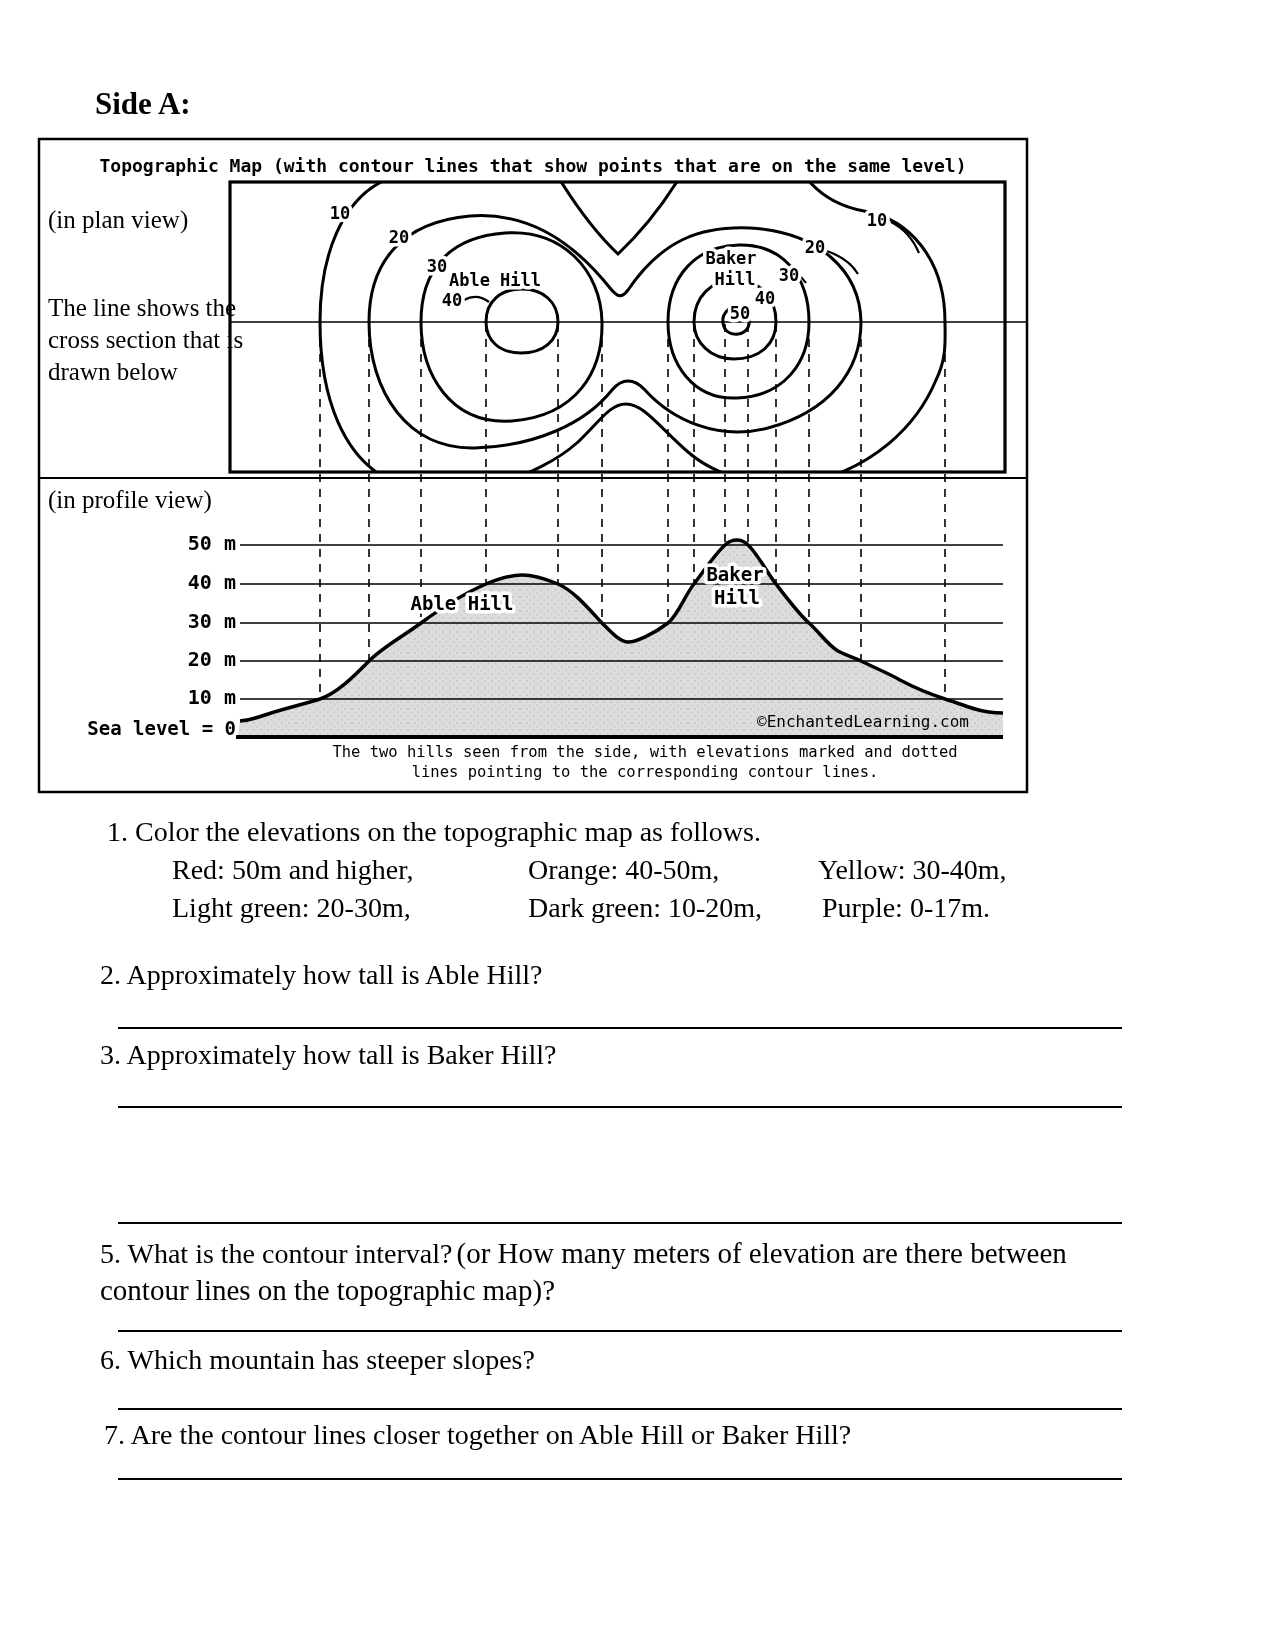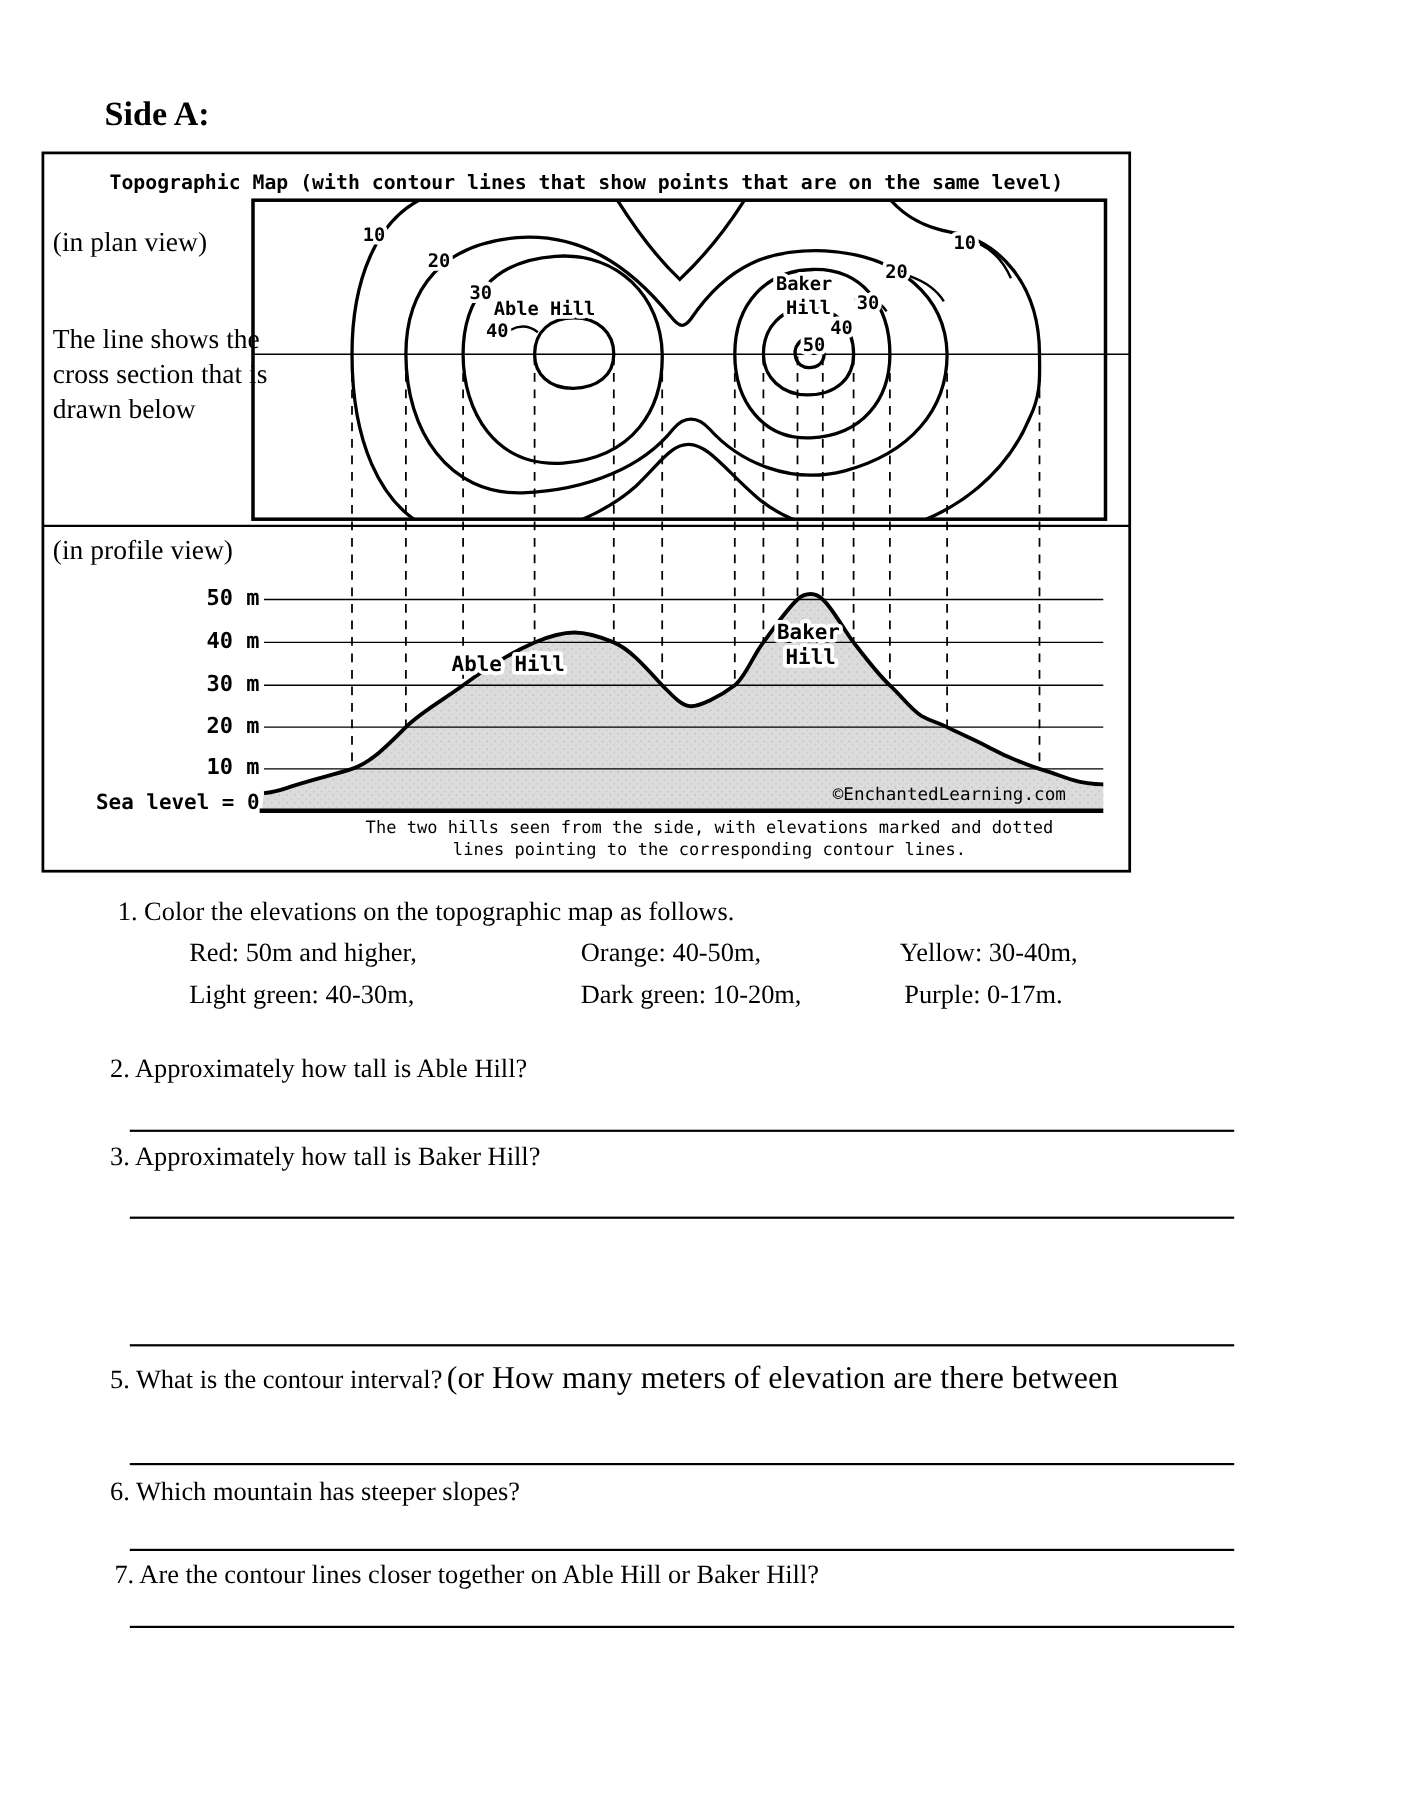--- a/index.html
+++ b/index.html
@@ -1,21 +1,21 @@
 <!DOCTYPE html>
 <html><head>
 <meta charset="utf-8">
 <style>
   html,body{margin:0;padding:0;background:#ffffff;}
   #page{position:relative;width:1275px;height:1650px;background:#ffffff;overflow:hidden;
         font-family:"Liberation Serif", serif;color:#000;}
   .abs{position:absolute;white-space:nowrap;}
   #page-title{left:95px;top:86px;font-size:31px;font-weight:bold;}
   #figure-svg{position:absolute;left:0;top:0;}
-  .q{font-size:24px;}
+  .q{font-size:28px;}
   .q-small{font-size:29px;}
   .q-bold-note{font-size:23px;font-weight:bold;}
   .answer-line{position:absolute;left:118px;width:1004px;height:0;border-top:2.2px solid #000;}
   
   text{fill:#000;}
   .svg-serif{font-family:"Liberation Serif", serif;font-size:25px;}
   .mono-b{font-family:"DejaVu Sans Mono", monospace;font-weight:bold;}
   .mono-r{font-family:"DejaVu Sans Mono", monospace;}
   .halo{paint-order:stroke;stroke:#ffffff;stroke-width:7px;stroke-linejoin:round;}
   .contour{fill:none;stroke:#000;stroke-width:3;}
@@ -192,37 +192,38 @@
     <text x="645" y="757" text-anchor="middle" class="mono-r" font-size="15.5">The two hills seen from the side, with elevations marked and dotted</text>
     <text x="645" y="777" text-anchor="middle" class="mono-r" font-size="15.5">lines pointing to the corresponding contour lines.</text>
   </svg>
 
   <div class="abs q" style="left:107px;top:816px;">1. Color the elevations on the topographic map as follows.</div>
 
   <div class="abs q" style="left:172px;top:854px;">Red: 50m and higher,</div>
   <div class="abs q" style="left:528px;top:854px;">Orange: 40-50m,</div>
   <div class="abs q" style="left:818px;top:854px;">Yellow: 30-40m,</div>
 
-  <div class="abs q" style="left:172px;top:892px;">Light green: 40-30m,</div>
+  <div class="abs q" style="left:172px;top:892px;">Light green: 20-30m,</div>
   <div class="abs q" style="left:528px;top:892px;">Dark green: 10-20m,</div>
   <div class="abs q" style="left:822px;top:892px;">Purple: 0-17m.</div>
 
 
   <div class="abs q" style="left:100px;top:959px;">2. Approximately how tall is Able Hill?</div>
   <div class="answer-line" style="top:1027px;"></div>
 
   <div class="abs q" style="left:100px;top:1039px;">3. Approximately how tall is Baker Hill?</div>
   <div class="answer-line" style="top:1106px;"></div>
 
   <div class="answer-line" style="top:1222px;"></div>
 
   <div class="abs" style="left:100px;top:1237px;">
     <span class="q">5. What is the contour interval?</span>
     <span class="q-small">(or How many meters of elevation are there between</span>
   </div>
+  <div class="abs q-small" style="left:100px;top:1274px;">contour lines on the topographic map)?</div>
   <div class="answer-line" style="top:1330px;"></div>
 
   <div class="abs q" style="left:100px;top:1344px;">6. Which mountain has steeper slopes?</div>
   <div class="answer-line" style="top:1408px;"></div>
 
   <div class="abs q" style="left:104px;top:1419px;">7. Are the contour lines closer together on Able Hill or Baker Hill?</div>
   <div class="answer-line" style="top:1478px;"></div>
 
 </div>
 

